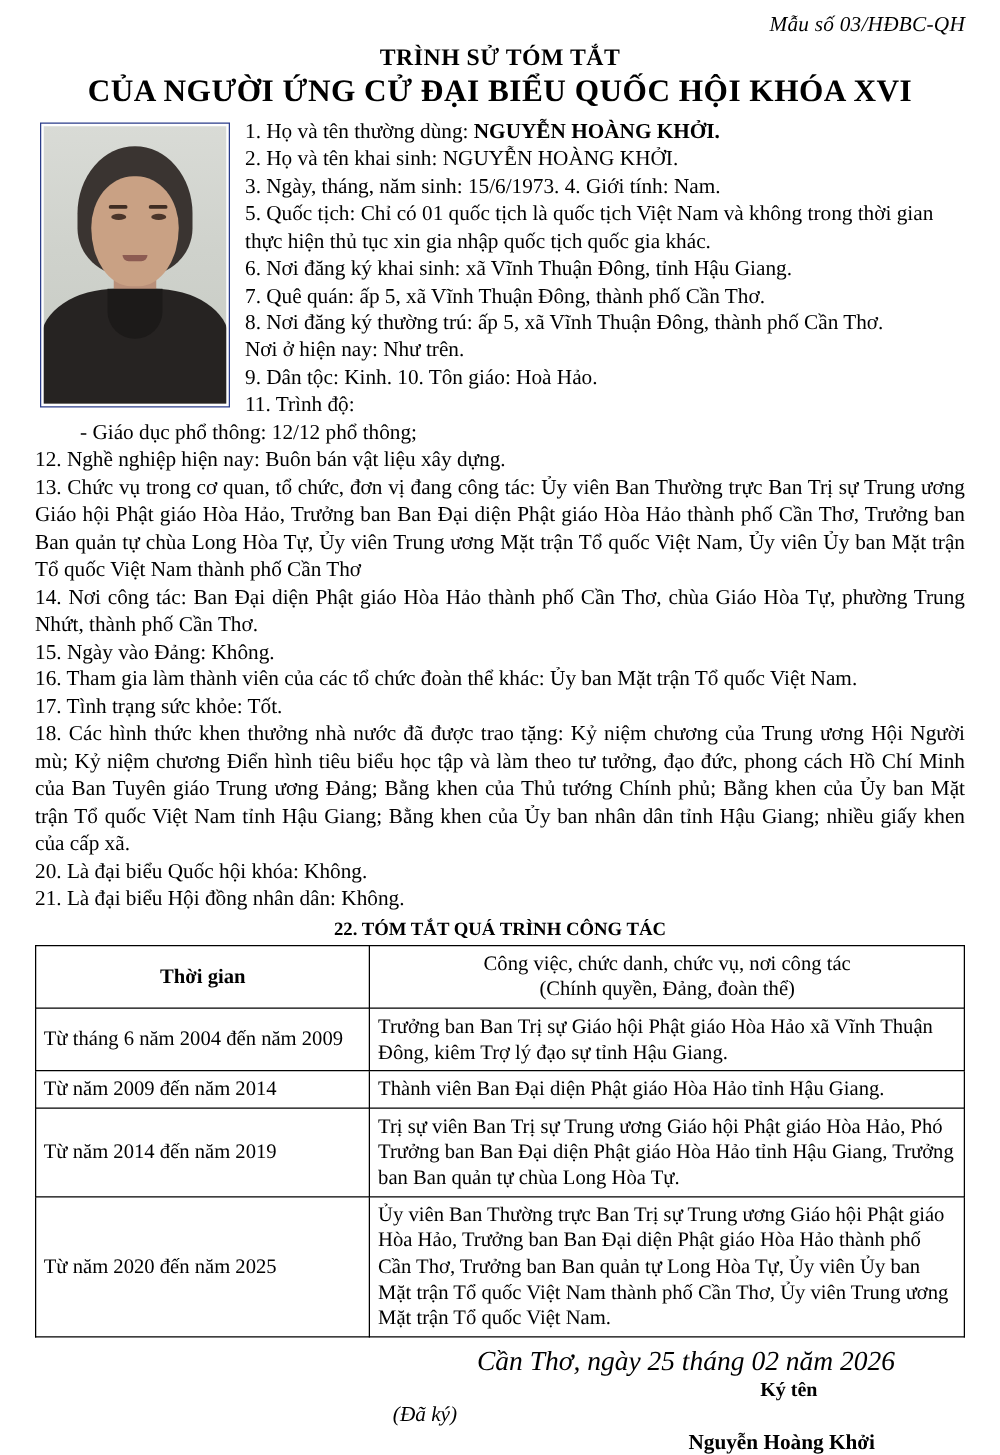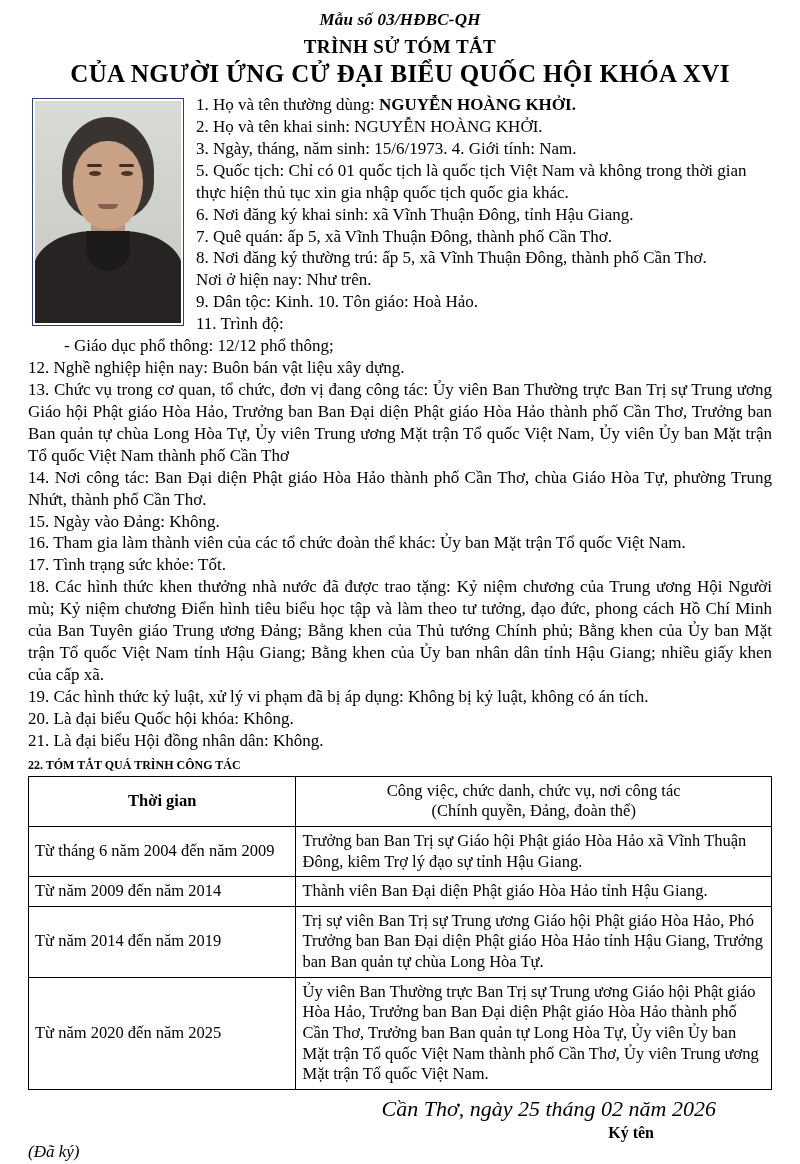--- a/index.html
+++ b/index.html
@@ -11,23 +11,23 @@
     font-family: "Liberation Serif", serif;
     color: #000000;
   }
   .page {
     position: relative;
     width: 800px;
     min-height: 1164px;
     padding: 10px 28px 6px 28px;
   }
   .form-code {
-    text-align: center;
+    text-align: right;
     font-style: italic;
-    font-weight: bold;
+    font-weight: normal;
     font-size: 17px;
     letter-spacing: 0.2px;
     margin-bottom: 6px;
   }
   .title-block {
     text-align: center;
     margin-bottom: 6px;
   }
   .title-line1 {
     font-weight: bold;
@@ -142,23 +142,23 @@
     border-radius: 0 0 22px 22px;
   }
   .line { margin: 0; }
   .indent-1 { text-indent: 0; padding-left: 18px; }
   .indent-2 { padding-left: 36px; }
   .num-item { margin: 0; }
   .clearfix::after { content: ""; display: block; clear: both; }
   b, .bold { font-weight: bold; }
 
   .section-title {
-    text-align: left;
-    font-weight: bold;
-    font-size: 12px;
+    text-align: center;
+    font-weight: bold;
+    font-size: 15px;
     margin: 6px 0 3px 0;
   }
   table.career {
     width: 100%;
     border-collapse: collapse;
     font-size: 16.5px;
     line-height: 1.25;
   }
   table.career th, table.career td {
     border: 1px solid #000;
@@ -182,21 +182,21 @@
   .sign-kyten {
     font-weight: bold;
     font-size: 16px;
     text-align: right;
     padding-right: 118px;
     margin-top: 2px;
   }
   .sign-daky {
     font-style: italic;
     font-size: 17px;
-    text-align: left;
+    text-align: center;
     padding-right: 120px;
   }
   .sign-name {
     font-weight: bold;
     font-size: 17px;
     text-align: right;
     padding-right: 72px;
     margin-top: 2px;
   }
 </style>
@@ -247,21 +247,20 @@
   </div>
 
   <div class="body-wrap">
     <p class="line">12. Nghề nghiệp hiện nay: Buôn bán vật liệu xây dựng.</p>
     <p class="line">13. Chức vụ trong cơ quan, tổ chức, đơn vị đang công tác: Ủy viên Ban Thường trực Ban Trị sự Trung ương Giáo hội Phật giáo Hòa Hảo, Trưởng ban Ban Đại diện Phật giáo Hòa Hảo thành phố Cần Thơ, Trưởng ban Ban quản tự chùa Long Hòa Tự, Ủy viên Trung ương Mặt trận Tổ quốc Việt Nam, Ủy viên Ủy ban Mặt trận Tổ quốc Việt Nam thành phố Cần Thơ</p>
     <p class="line">14. Nơi công tác: Ban Đại diện Phật giáo Hòa Hảo thành phố Cần Thơ, chùa Giáo Hòa Tự, phường Trung Nhứt, thành phố Cần Thơ.</p>
     <p class="line">15. Ngày vào Đảng: Không.</p>
     <p class="line">16. Tham gia làm thành viên của các tổ chức đoàn thể khác: Ủy ban Mặt trận Tổ quốc Việt Nam.</p>
     <p class="line">17. Tình trạng sức khỏe: Tốt.</p>
     <p class="line">18. Các hình thức khen thưởng nhà nước đã được trao tặng: Kỷ niệm chương của Trung ương Hội Người mù; Kỷ niệm chương Điển hình tiêu biểu học tập và làm theo tư tưởng, đạo đức, phong cách Hồ Chí Minh của Ban Tuyên giáo Trung ương Đảng; Bằng khen của Thủ tướng Chính phủ; Bằng khen của Ủy ban Mặt trận Tổ quốc Việt Nam tỉnh Hậu Giang; Bằng khen của Ủy ban nhân dân tỉnh Hậu Giang; nhiều giấy khen của cấp xã.</p>
-    <p class="line">19. Các hình thức kỷ luật, xử lý vi phạm đã bị áp dụng: Không bị kỷ luật, không có án tích.</p>
     <p class="line">20. Là đại biểu Quốc hội khóa: Không.</p>
     <p class="line">21. Là đại biểu Hội đồng nhân dân: Không.</p>
   </div>
 
   <div class="section-title">22. TÓM TẮT QUÁ TRÌNH CÔNG TÁC</div>
 
   <table class="career">
     <thead>
       <tr>
         <th class="col-time">Thời gian</th>

